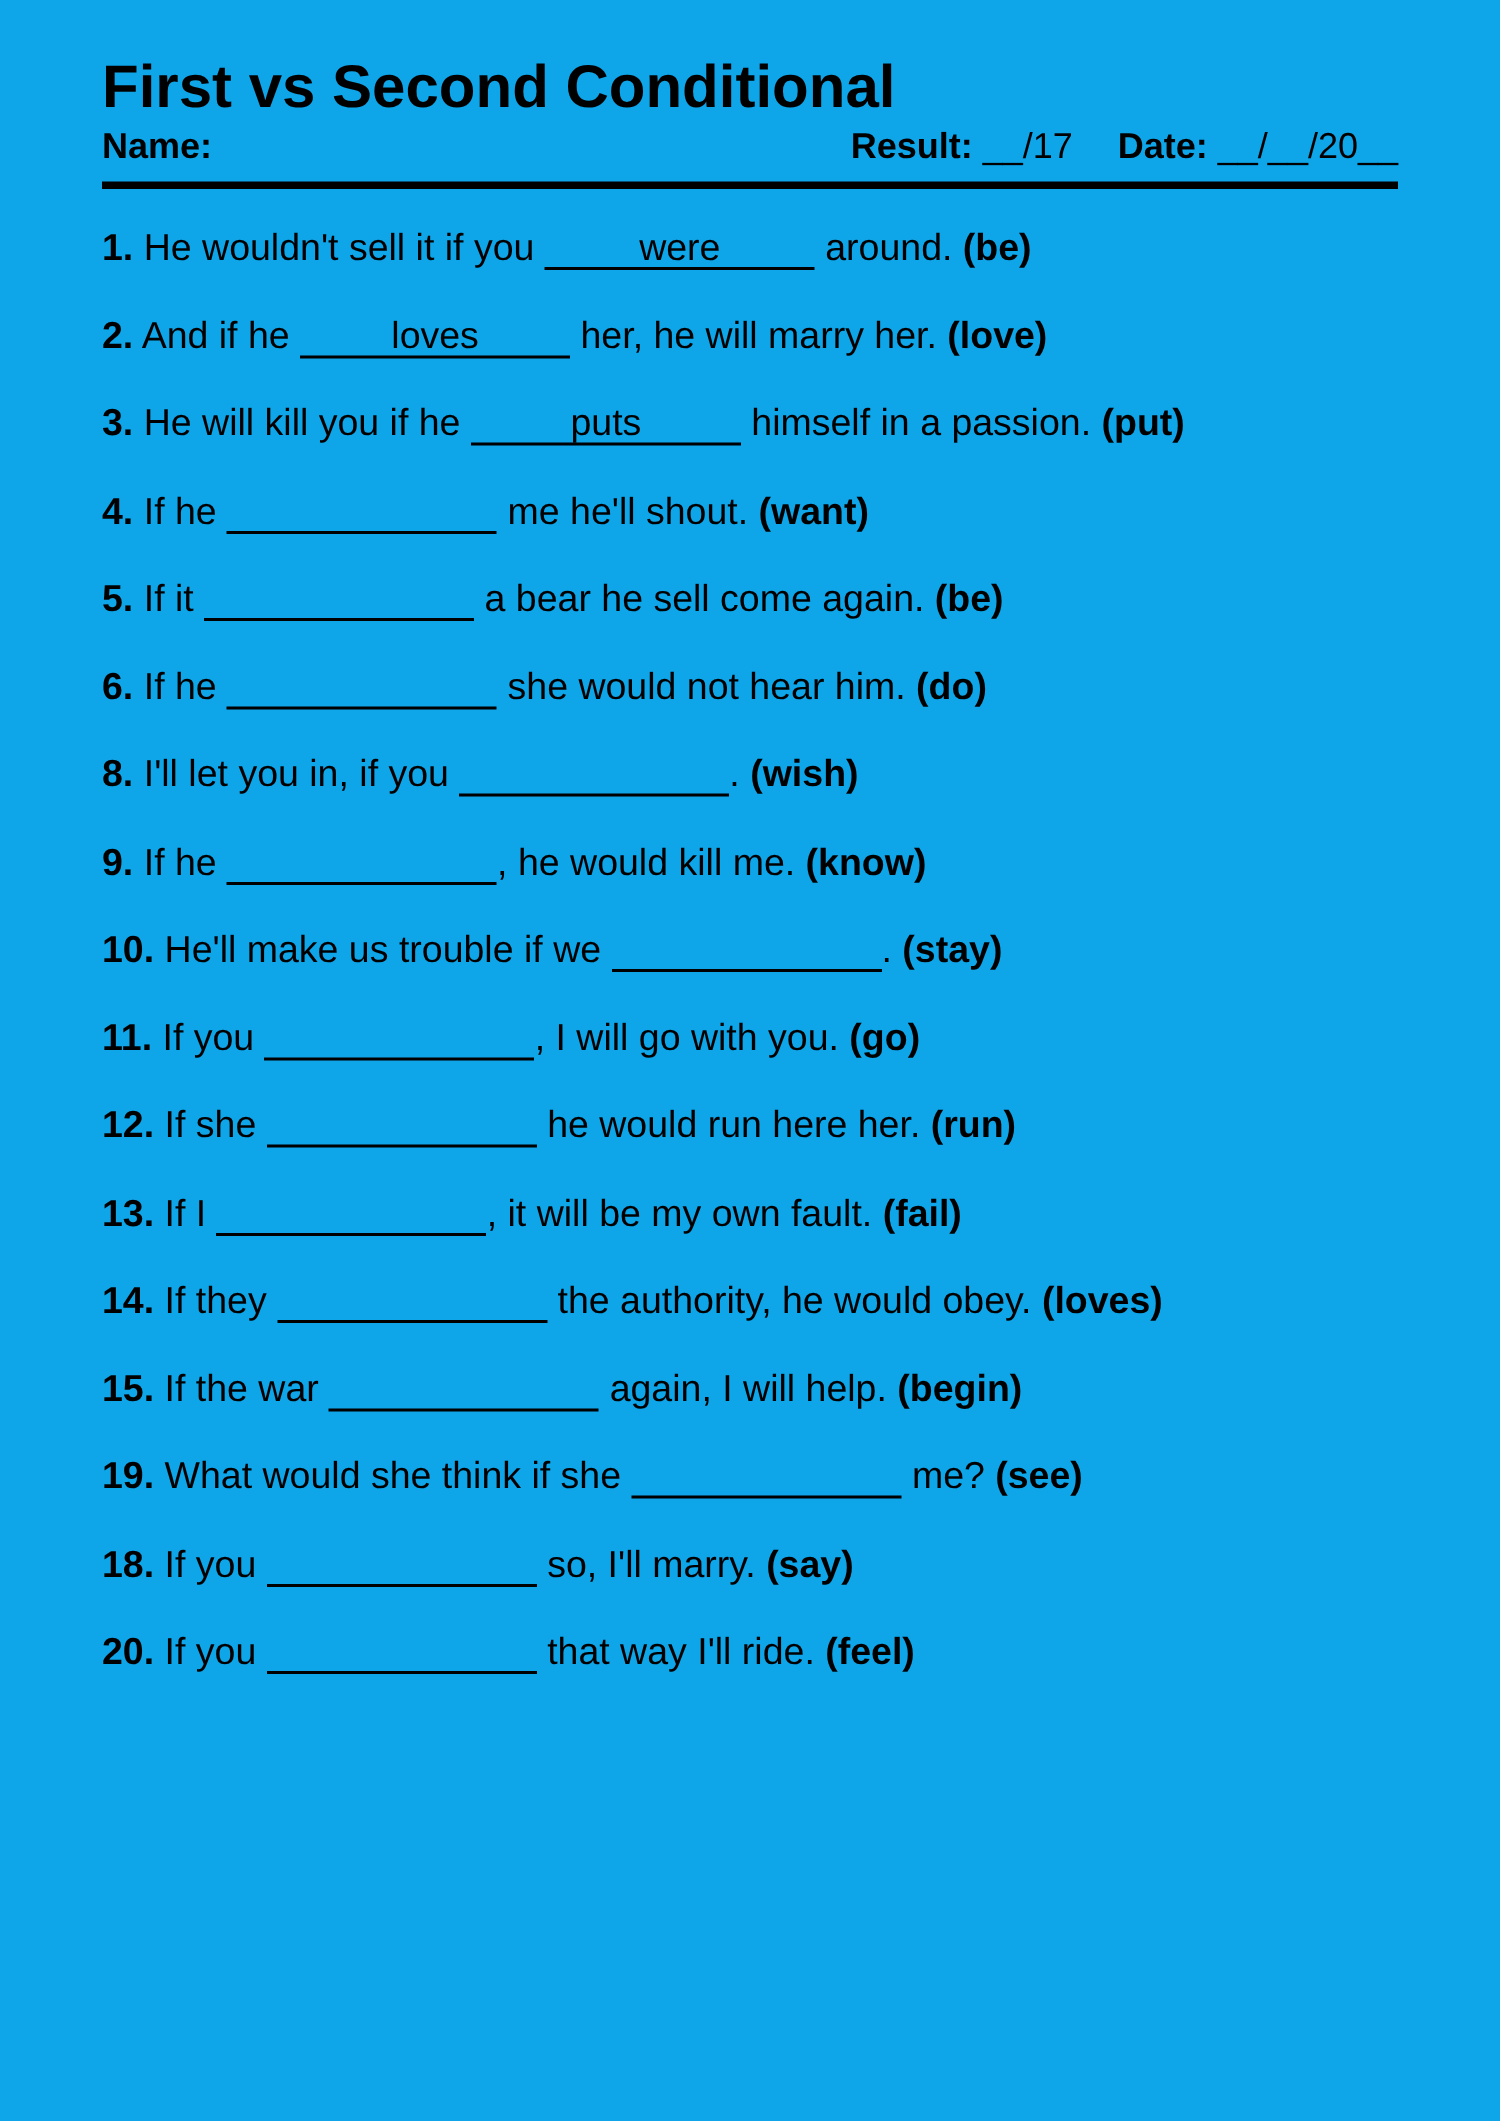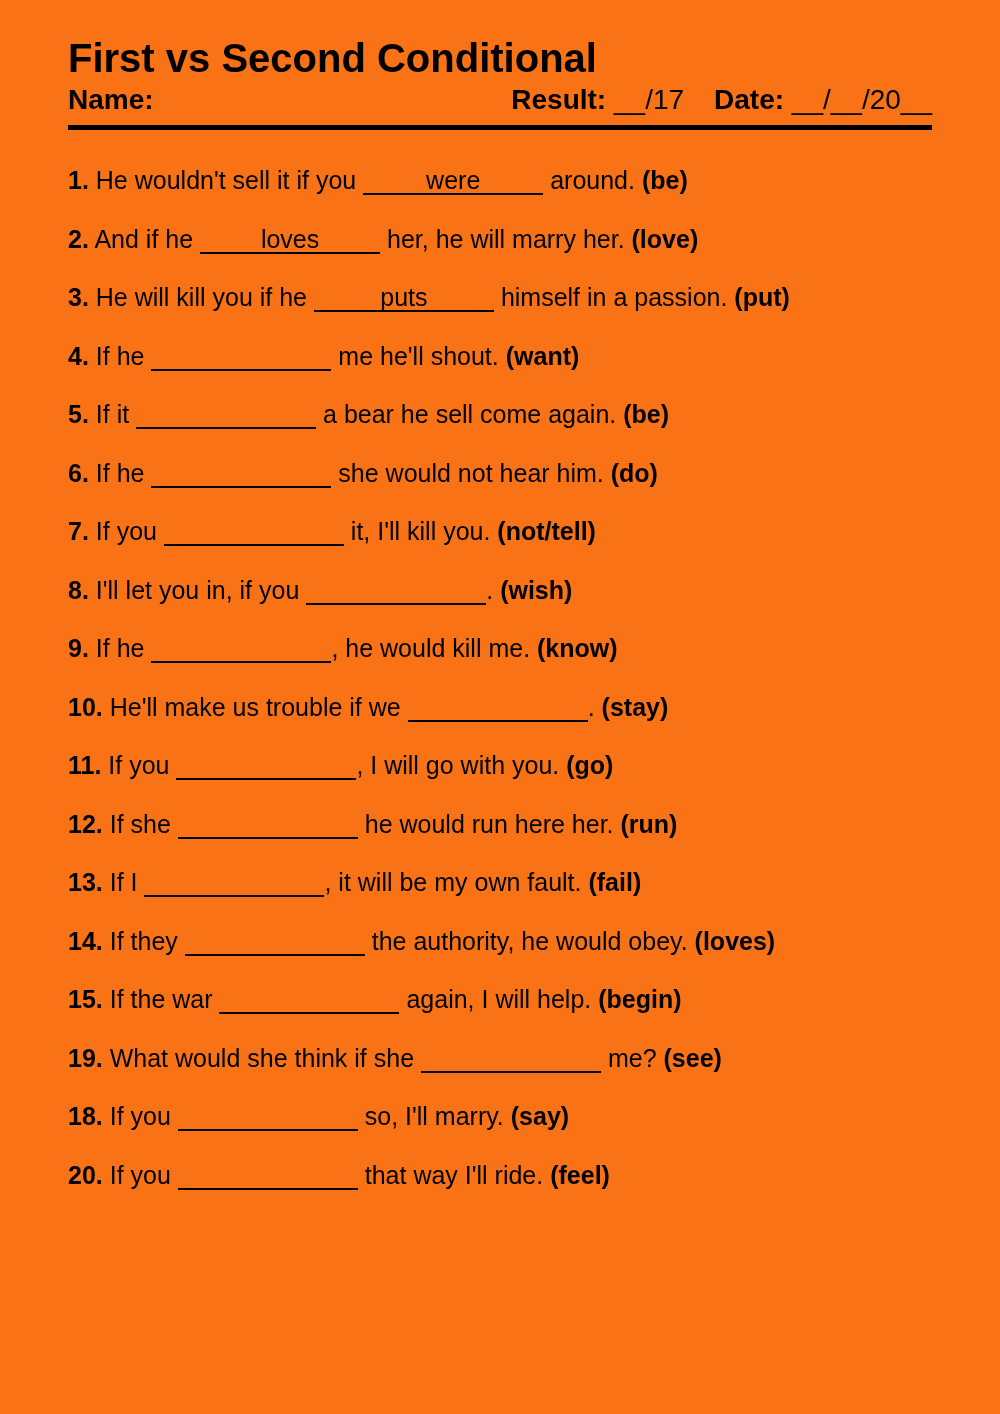--- a/index.html
+++ b/index.html
@@ -1,27 +1,27 @@
 <!DOCTYPE html>
 <html><head>
 <meta charset="utf-8">
 <style>
   html, body { margin: 0; padding: 0; background: #ffffff; }
   body { font-family: "Liberation Sans", sans-serif; color: #000000; }
   .page {
     width: 1000px; height: 1414px; box-sizing: border-box;
-    background: #f97316; padding: 34px 68px 0 68px; overflow: hidden;
+    background: #0ea5e9; padding: 34px 68px 0 68px; overflow: hidden;
   }
   .title { font-size: 40px; font-weight: bold; line-height: 1.2; margin: 0; letter-spacing: 0; }
-  .meta { display: flex; justify-content: space-between; align-items: center; font-size: 28px; margin-top: 2px; }
+  .meta { display: flex; justify-content: space-between; align-items: center; font-size: 24px; margin-top: 2px; }
   .meta .label { font-weight: bold; }
   .meta .value { font-weight: normal; }
   .meta-right { display: flex; gap: 30px; }
   .rule { height: 5px; background: #000000; margin-top: 9px; }
-  .questions { margin-top: 35px; }
+  .questions { margin-top: 24px; }
   .q { font-size: 25px; line-height: 30px; margin-bottom: 28.5px; white-space: normal; }
   .qnum, .qverb { font-weight: bold; }
   .blank {
     display: inline-block; width: 180px; text-align: center;
     border-bottom: 2px solid #000000; line-height: 25px; vertical-align: baseline;
   }
   .answer { font-weight: normal; }
 </style>
 </head>
 <body>
@@ -51,21 +51,20 @@
   <div class="q"><span class="qnum">2.</span><span class="qbefore"> And if he </span><span class="blank"><span class="answer">loves</span></span><span class="qafter"> her, he will marry her. </span><span class="qverb">(love)</span></div>
 
   <div class="q"><span class="qnum">3.</span><span class="qbefore"> He will kill you if he </span><span class="blank"><span class="answer">puts</span></span><span class="qafter"> himself in a passion. </span><span class="qverb">(put)</span></div>
 
   <div class="q"><span class="qnum">4.</span><span class="qbefore"> If he </span><span class="blank"><span class="answer">&nbsp;</span></span><span class="qafter"> me he'll shout. </span><span class="qverb">(want)</span></div>
 
   <div class="q"><span class="qnum">5.</span><span class="qbefore"> If it </span><span class="blank"><span class="answer">&nbsp;</span></span><span class="qafter"> a bear he sell come again. </span><span class="qverb">(be)</span></div>
 
   <div class="q"><span class="qnum">6.</span><span class="qbefore"> If he </span><span class="blank"><span class="answer">&nbsp;</span></span><span class="qafter"> she would not hear him. </span><span class="qverb">(do)</span></div>
 
-  <div class="q"><span class="qnum">7.</span><span class="qbefore"> If you </span><span class="blank"><span class="answer">&nbsp;</span></span><span class="qafter"> it, I'll kill you. </span><span class="qverb">(not/tell)</span></div>
 
   <div class="q"><span class="qnum">8.</span><span class="qbefore"> I'll let you in, if you </span><span class="blank"><span class="answer">&nbsp;</span></span><span class="qafter">. </span><span class="qverb">(wish)</span></div>
 
   <div class="q"><span class="qnum">9.</span><span class="qbefore"> If he </span><span class="blank"><span class="answer">&nbsp;</span></span><span class="qafter">, he would kill me. </span><span class="qverb">(know)</span></div>
 
   <div class="q"><span class="qnum">10.</span><span class="qbefore"> He'll make us trouble if we </span><span class="blank"><span class="answer">&nbsp;</span></span><span class="qafter">. </span><span class="qverb">(stay)</span></div>
 
   <div class="q"><span class="qnum">11.</span><span class="qbefore"> If you </span><span class="blank"><span class="answer">&nbsp;</span></span><span class="qafter">, I will go with you. </span><span class="qverb">(go)</span></div>
 
   <div class="q"><span class="qnum">12.</span><span class="qbefore"> If she </span><span class="blank"><span class="answer">&nbsp;</span></span><span class="qafter"> he would run here her. </span><span class="qverb">(run)</span></div>

